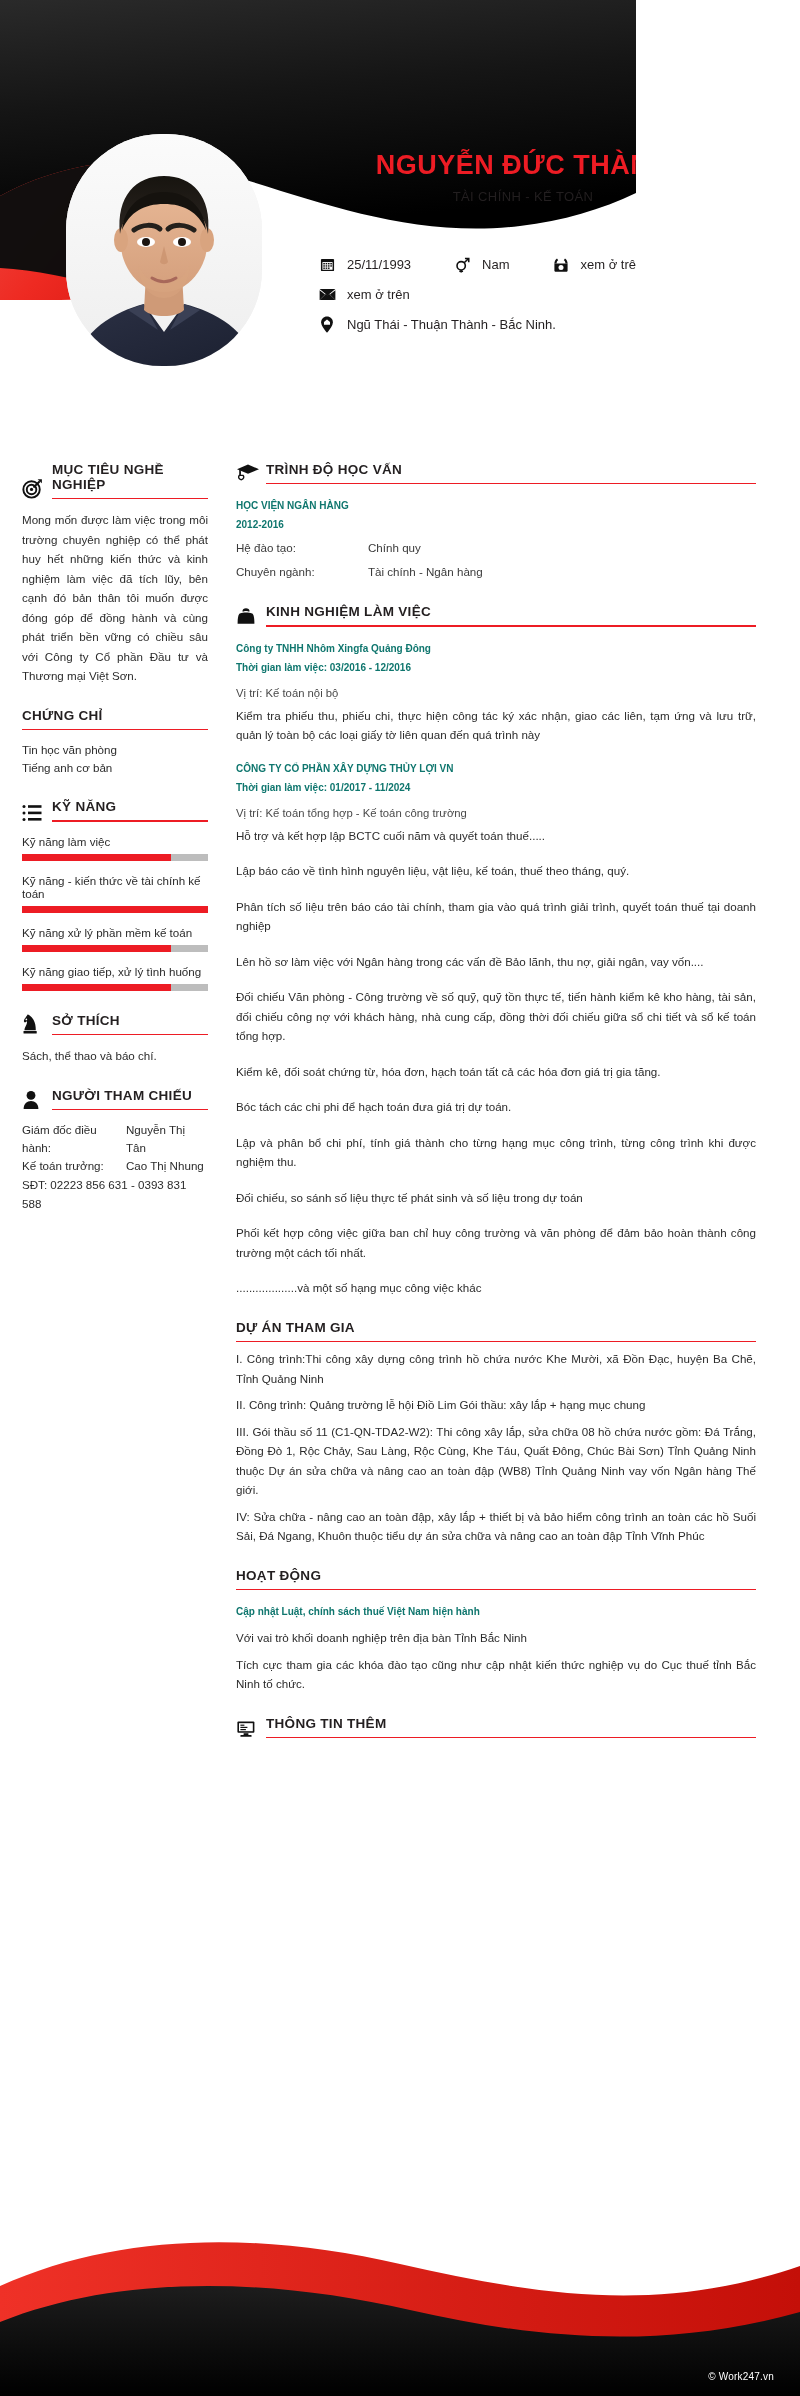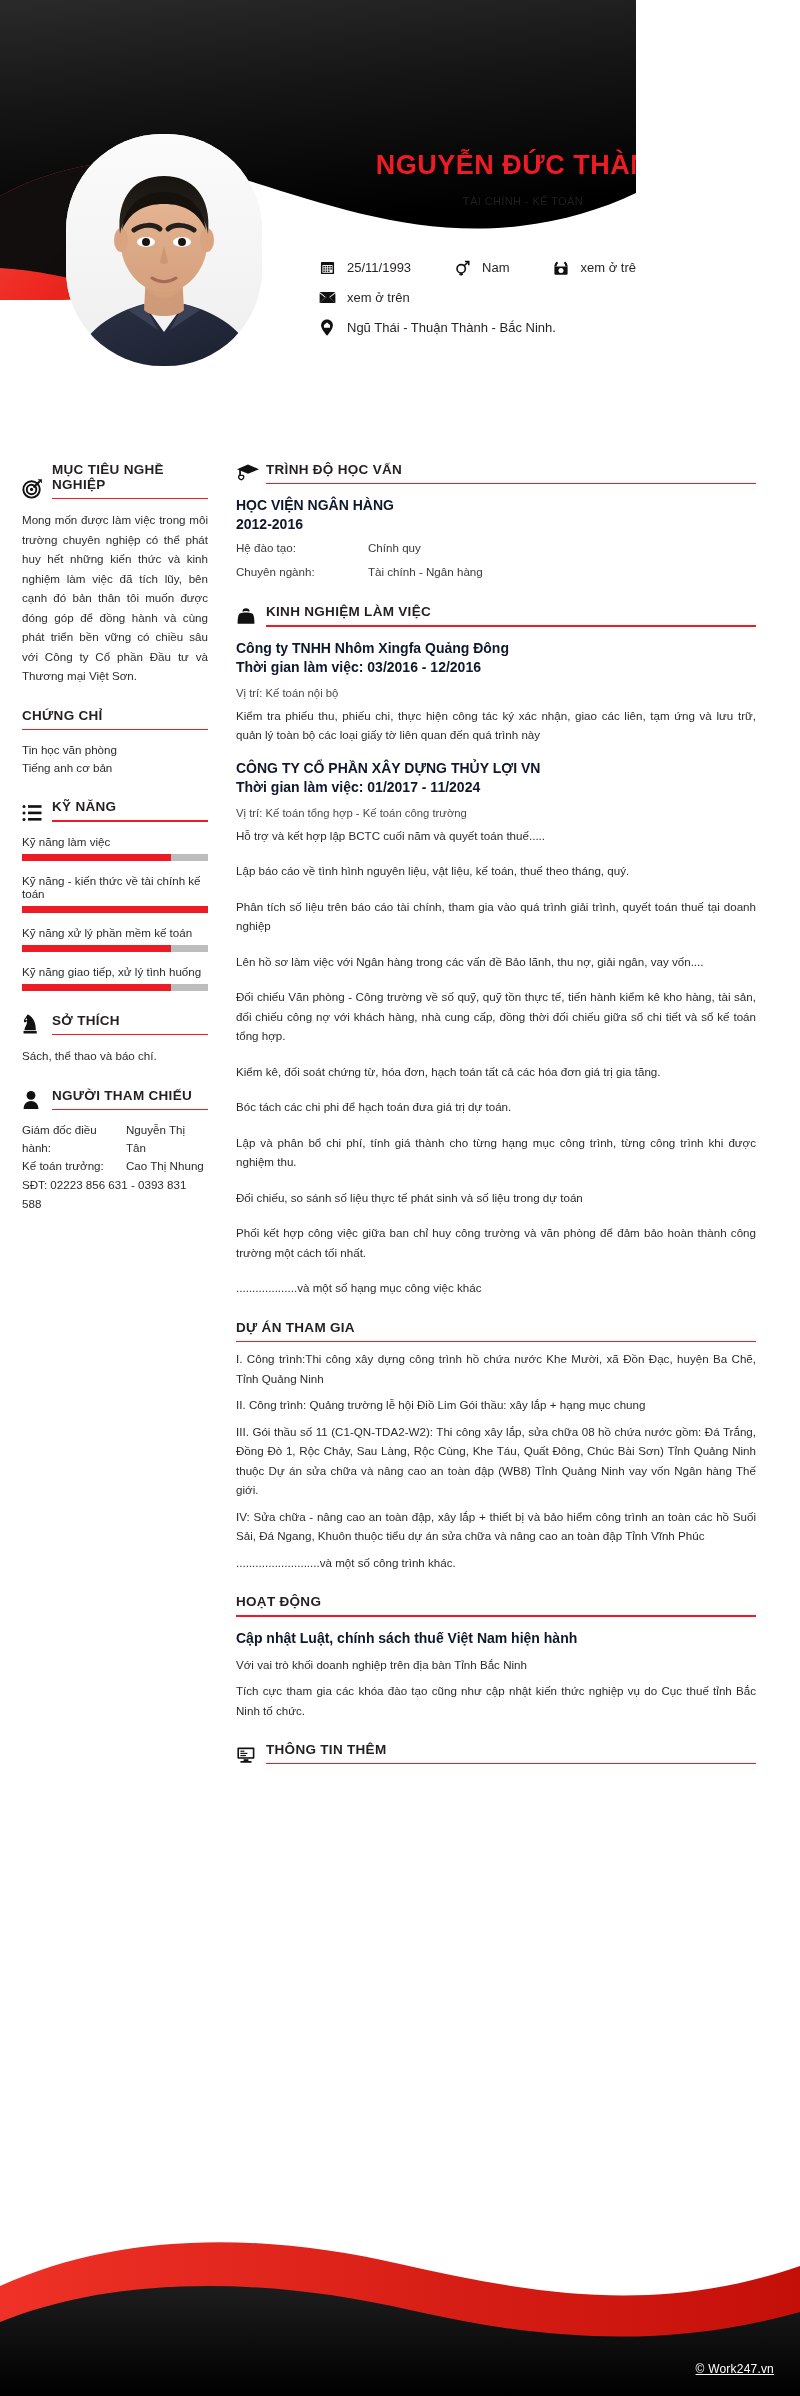--- a/index.html
+++ b/index.html
@@ -48,22 +48,22 @@
   }
   .cv-name {
     color: #ed1c24;
     font-size: 27px;
     font-weight: bold;
     letter-spacing: .5px;
     text-align: center;
     padding-right: 24px;
   }
   .cv-role {
-    margin-top: 14px;
-    font-size: 11px;
+    margin-top: 8px;
+    font-size: 13px;
     color: #231f20;
     text-align: center;
     letter-spacing: .4px;
     padding-right: 24px;
   }
   .contact-rows { margin-top: 52px; padding-left: 16px; }
   .contact-line { display: flex; align-items: center; margin-bottom: 14px; }
   .cinfo { display: flex; align-items: center; margin-right: 40px; }
   .cinfo .ic { width: 22px; display: flex; align-items: center; justify-content: center; margin-right: 9px; }
   .cinfo .tx { font-size: 13px; color: #231f20; }
@@ -109,21 +109,21 @@
 
   .simple-list { margin-top: 11px; }
   .simple-list div { font-size: 11.6px; line-height: 18px; color: #2b2b2b; }
 
   .ref-row { display: flex; font-size: 11.6px; line-height: 19px; color: #2b2b2b; }
   .ref-row .k { width: 104px; }
   .ref-row .v { flex: 1; }
   .ref-single { font-size: 11.6px; line-height: 19px; color: #2b2b2b; }
 
   
-  .blk-title { font-size: 14px; font-weight: bold; color: #0f172a; line-height: 19px; margin-top: 12px; }
+  .blk-title { font-size: 10px; font-weight: bold; color: #0f766e; line-height: 19px; margin-top: 12px; }
   .kv-row { display: flex; font-size: 11.6px; line-height: 20px; color: #3a3a3a; margin-top: 4px; gap: 12px; }
   .kv-row .k { width: 120px; }
   .kv-row .v { flex: 1; }
   .pos { font-size: 11.3px; color: #4a4a4a; margin-top: 10px; }
   .rtext { font-size: 11.6px; line-height: 19.5px; color: #2b2b2b; text-align: justify; margin-top: 7px; }
   .rtext.tight { margin-top: 16px; }
   .gap-sec { margin-top: 22px; }
   .gap-sm { margin-top: 14px; }
 
   
@@ -131,26 +131,25 @@
     position: absolute;
     left: 0;
     bottom: 0;
     width: 800px;
     height: 260px;
     z-index: 3;
   }
   .credit {
     position: absolute;
     right: 26px;
-    bottom: 20px;
-    font-size: 12px;
+    bottom: 14px;
+    font-size: 10px;
     color: #ffffff;
     z-index: 9;
     letter-spacing: .2px;
-    text-decoration: underline;
   }
 </style>
 </head>
 <body>
 
 <div id="page">
 
   <div class="header">
     <svg class="header-svg" width="800" height="440" viewBox="0 0 800 440">
       <defs>
@@ -529,21 +528,20 @@
           <div class="sec-title-wrap">
             <div class="sec-title">DỰ ÁN THAM GIA</div>
             <div class="sec-rule"></div>
           </div>
         </div>
         <div id="proj-list">
             <div class="rtext">I. Công trình:Thi công xây dựng công trình hồ chứa nước Khe Mười, xã Đồn Đạc, huyện Ba Chẽ, Tỉnh Quảng Ninh</div>
             <div class="rtext">II. Công trình: Quảng trường lễ hội Điồ Lim Gói thầu: xây lắp + hạng mục chung</div>
             <div class="rtext">III. Gói thầu số 11 (C1-QN-TDA2-W2): Thi công xây lắp, sửa chữa 08 hồ chứa nước gồm: Đá Trắng, Đồng Đò 1, Rộc Chảy, Sau Làng, Rộc Cùng, Khe Táu, Quất Đông, Chúc Bài Sơn) Tỉnh Quảng Ninh thuộc Dự án sửa chữa và nâng cao an toàn đập (WB8) Tỉnh Quảng Ninh vay vốn Ngân hàng Thế giới.</div>
             <div class="rtext">IV: Sửa chữa - nâng cao an toàn đập, xây lắp + thiết bị và bảo hiểm công trình an toàn các hồ Suối Sải, Đá Ngang, Khuôn thuộc tiểu dự án sửa chữa và nâng cao an toàn đập Tỉnh Vĩnh Phúc</div>
-            <div class="rtext">..........................và một số công trình khác.</div>
           </div>
       </div>
 
       <div class="gap-sec">
         <div class="sec-head noicon">
 
           <div class="sec-title-wrap">
             <div class="sec-title">HOẠT ĐỘNG</div>
             <div class="sec-rule"></div>
           </div>

